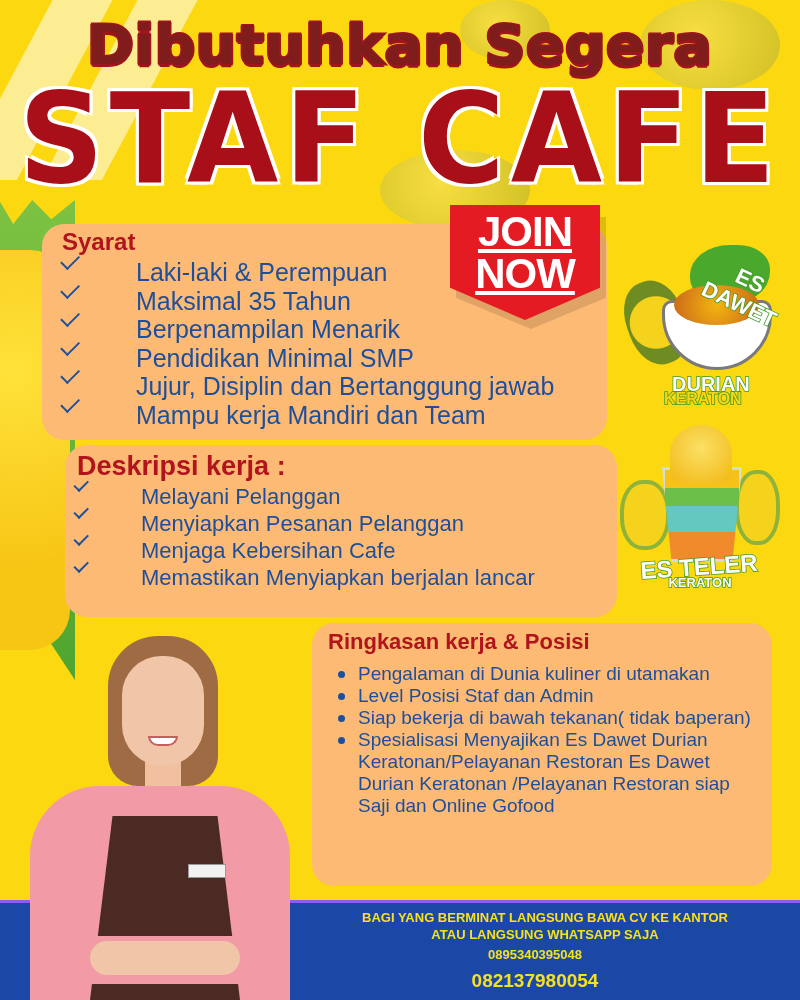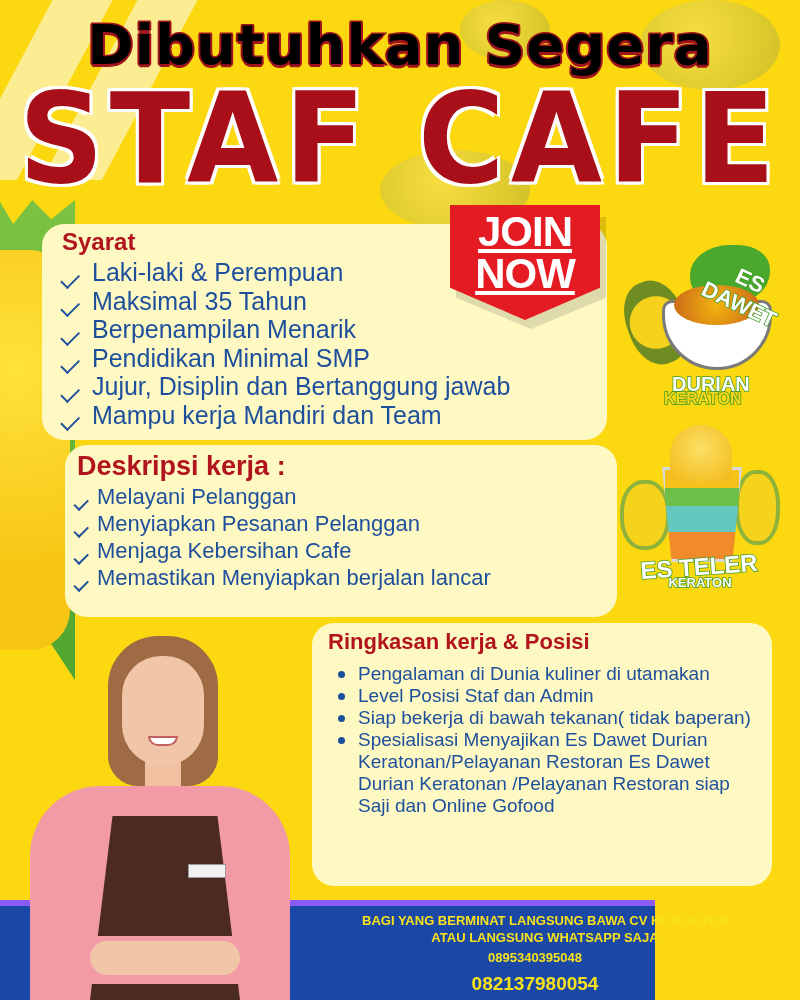--- a/index.html
+++ b/index.html
@@ -7,40 +7,40 @@
   .poster { position: relative; width: 800px; height: 1000px; background: #fbd80f; overflow: hidden; }
 
   
   .chevron { position: absolute; top: -20px; width: 60px; height: 200px; background: rgba(255,255,255,0.55); transform: skewX(-28deg); }
   .chev1 { left: 10px; } .chev2 { left: 95px; }
   .durian-bg { position: absolute; border-radius: 50%; background: radial-gradient(circle at 40% 40%, #f4e36a, #c9c248 60%, #a8a93a); opacity: 0.55; }
   .green-leaf { position: absolute; left: -20px; top: 200px; width: 95px; height: 480px; background: linear-gradient(180deg,#7dc242,#4fa52f); clip-path: polygon(0 6%, 20% 0, 35% 5%, 55% 0, 75% 4%, 100% 0, 100% 100%, 60% 88%, 0 95%); }
   .yellow-fruit { position: absolute; left: -40px; top: 250px; width: 110px; height: 400px; border-radius: 40px; background: radial-gradient(circle at 50% 30%, #ffe23a, #f7c514 70%); }
 
   
-  .headline1 { position: absolute; top: 12px; left: 0; width: 800px; text-align: center; font-family: "DejaVu Sans", sans-serif; font-weight: 900; font-size: 56px; color: #000000; letter-spacing: 1px;
+  .headline1 { position: absolute; top: 12px; left: 0; width: 800px; text-align: center; font-family: "DejaVu Sans", sans-serif; font-weight: 900; font-size: 56px; color: #7f1d1d; letter-spacing: 1px;
     -webkit-text-stroke: 3px #a0141c; paint-order: stroke fill; text-shadow: 0 3px 0 #a0141c, 2px 0 0 #a0141c, -2px 0 0 #a0141c; }
   .headline2 { position: absolute; top: 70px; left: 0; width: 800px; text-align: center; font-family: "DejaVu Sans", sans-serif; font-weight: 900; font-size: 118px; color: #a80f18; letter-spacing: 6px; transform: scaleY(1.05);
     text-shadow: 0 0 0 #fff, 3px 3px 0 #fff, -3px -3px 0 #fff, 3px -3px 0 #fff, -3px 3px 0 #fff; }
 
   
-  .card { position: absolute; background: #fef9c3; border-radius: 22px; padding-left: 48px; }
+  .card { position: absolute; background: #fdba74; border-radius: 22px; padding-left: 48px; }
   .card-syarat { left: 42px; top: 224px; width: 565px; height: 216px; }
   .card-desk { left: 42px; top: 445px; width: 552px; height: 172px; margin-left: 23px; }
   .card-ring { left: 312px; top: 623px; width: 460px; height: 263px; }
 
   .card-title { color: #b2141d; font-weight: bold; font-family: "Liberation Sans", sans-serif; }
   .syarat-title { position: absolute; left: 20px; top: 4px; font-size: 24px; }
   .desk-title { position: absolute; left: 12px; top: 6px; font-size: 27px; }
   .ring-title { position: absolute; left: 16px; top: 6px; font-size: 22px; }
 
   .check-list { position: absolute; list-style: none; color: #1d4f9c; font-family: "Liberation Sans", sans-serif; }
   .syarat-list { left: 20px; top: 34px; font-size: 25px; line-height: 28.5px; }
   .desk-list { left: 10px; top: 38px; font-size: 22px; line-height: 27px; }
-  .check-list li { display: flex; align-items: flex-end; white-space: nowrap; }
+  .check-list li { display: flex; align-items: flex-start; white-space: nowrap; gap: 44px; }
   .check-icon { display: inline-block; width: 18px; height: 10px; border-left: 2px solid #1d4f9c; border-bottom: 2px solid #1d4f9c; transform: rotate(-45deg) translateY(-4px); margin-right: 10px; margin-left: 2px; }
   .desk-list .check-icon { width: 14px; height: 8px; margin-right: 6px; }
 
   .bullet-list { position: absolute; left: 26px; top: 40px; width: 420px; list-style: none; color: #1d4f9c; font-family: "Liberation Sans", sans-serif; font-size: 19px; line-height: 22px; }
   .bullet-list li { position: relative; padding-left: 20px; }
   .bullet-dot { position: absolute; left: 0; top: 8px; width: 7px; height: 7px; border-radius: 50%; background: #1d4f9c; }
 
   
   .join-badge { position: absolute; left: 450px; top: 205px; width: 152px; height: 120px; }
   .join-shadow { position: absolute; left: 6px; top: 12px; width: 150px; height: 112px; background: rgba(0,0,0,0.12); clip-path: polygon(0 0,100% 0,100% 72%,50% 100%,0 72%); }
@@ -72,21 +72,21 @@
   .face { position: absolute; left: 92px; top: 20px; width: 82px; height: 110px; background: #f1c6a8; border-radius: 40px 40px 42px 42px; }
   .smile { position: absolute; left: 118px; top: 100px; width: 30px; height: 10px; background: #fff; border-radius: 0 0 15px 15px; border: 2px solid #c46060; }
   .neck { position: absolute; left: 115px; top: 120px; width: 36px; height: 40px; background: #f0c0a0; }
   .shirt { position: absolute; left: 0; top: 150px; width: 260px; height: 214px; background: #f29aa6; border-radius: 70px 70px 0 0; }
   .apron { position: absolute; left: 60px; top: 180px; width: 150px; height: 184px; background: #4a2a22; clip-path: polygon(15% 0,85% 0,100% 100%,0 100%); }
   .arms { position: absolute; left: 10px; top: 300px; width: 240px; height: 48px; background: #f29aa6; border-radius: 24px; }
   .hands { position: absolute; left: 60px; top: 305px; width: 150px; height: 34px; background: #f1c6a8; border-radius: 18px; }
   .nametag { position: absolute; left: 158px; top: 228px; width: 38px; height: 14px; background: #f2f2f2; border: 1px solid #999; }
 
   
-  .footer { position: absolute; left: 0; top: 900px; width: 655px; height: 100px; background: #1b48a6; border-top: 6px solid #8b5cf6; }
+  .footer { position: absolute; left: 0; top: 900px; width: 800px; height: 100px; background: #1b48a6; border-top: 3px solid #8b5cf6; }
   .footer-text { position: absolute; left: 290px; width: 510px; text-align: center; color: #f6e11c; font-weight: bold; font-family: "Liberation Sans", sans-serif; }
   .footer-line1 { top: 7px; font-size: 13px; }
   .footer-line2 { top: 24px; font-size: 13px; }
   .phone1 { top: 44px; font-size: 13px; left: 280px; }
   .phone2 { top: 67px; font-size: 19px; left: 280px; }
 </style>
 </head>
 <body>
 
 <div class="poster">

